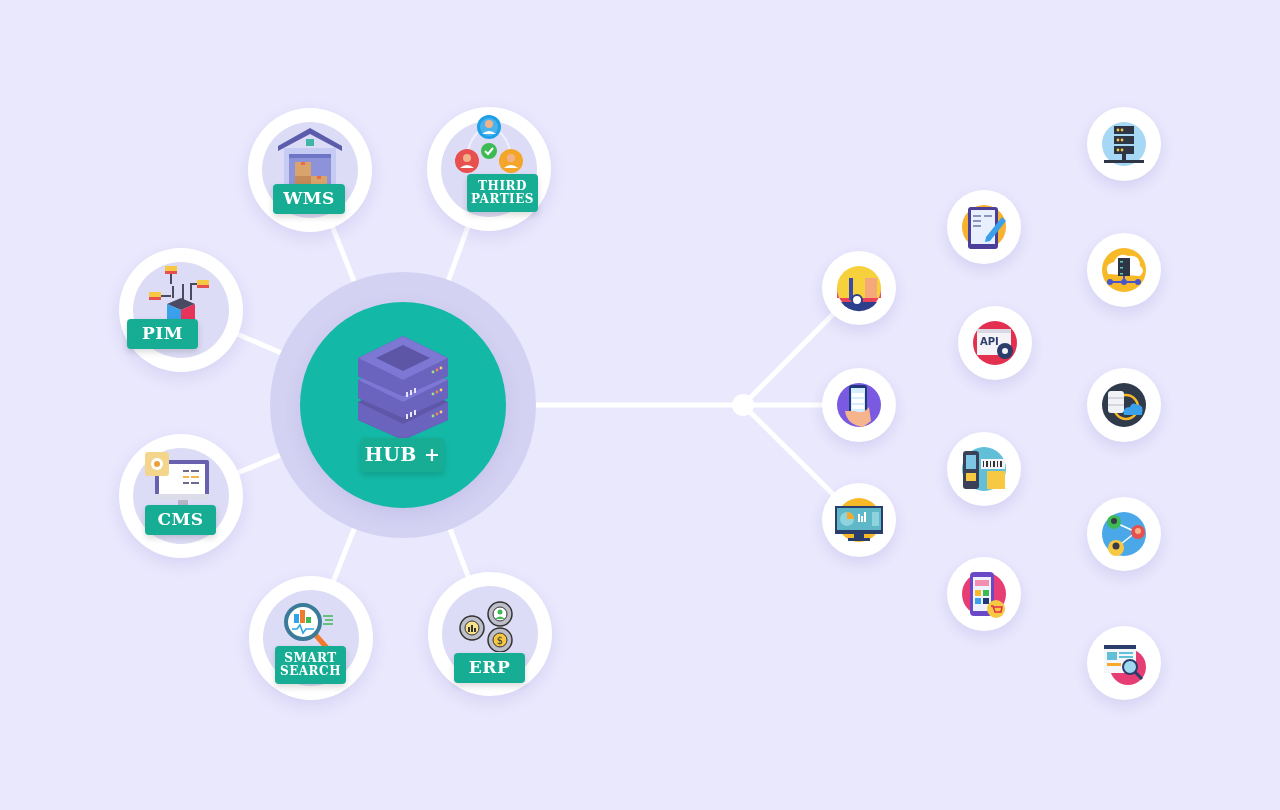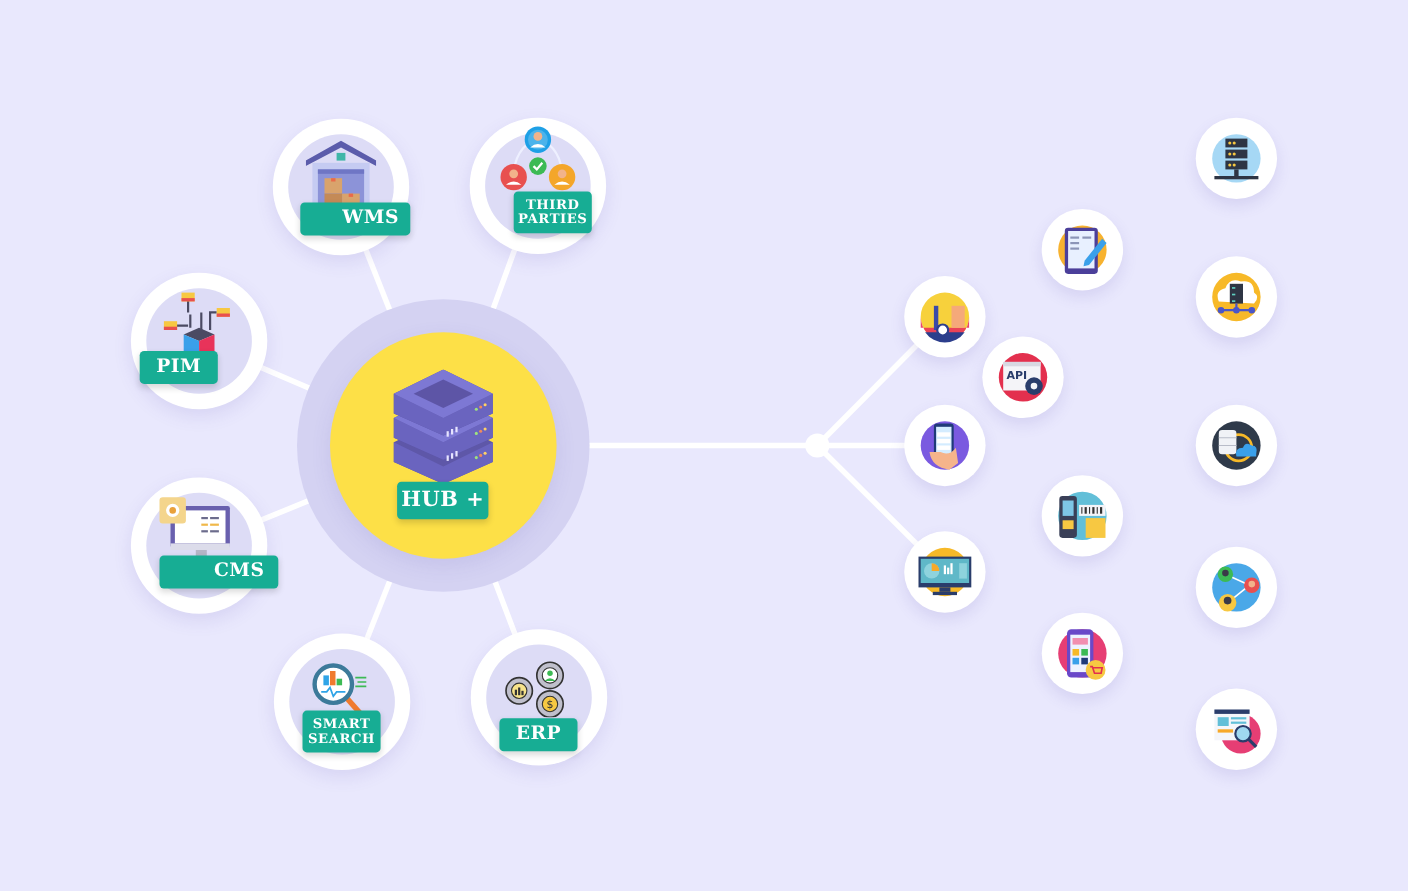--- a/index.html
+++ b/index.html
@@ -1,19 +1,19 @@
 <!DOCTYPE html>
 <html><head>
 <meta charset="utf-8">
 <style>
   html, body { margin:0; padding:0; }
   body { width:1280px; height:810px; background:#e9e8fd; position:relative; overflow:hidden; font-family:"DejaVu Serif", serif; }
   svg.links { position:absolute; left:0; top:0; width:1280px; height:810px; }
   .ring { position:absolute; border-radius:50%; background:#d4d2f2; }
-  .hub { position:absolute; border-radius:50%; background:#fde047; box-shadow:0 6px 18px rgba(90,80,180,0.12); }
+  .hub { position:absolute; border-radius:50%; background:#14b8a6; box-shadow:0 6px 18px rgba(90,80,180,0.12); }
   .node { position:absolute; border-radius:50%; background:#ffffff; box-shadow:0 6px 16px rgba(90,80,180,0.13); }
   .node .inner { position:absolute; border-radius:50%; background:#dddcf6; }
   .label { position:absolute; background:#17ad94; color:#ffffff; border-radius:4px; text-align:center; font-weight:bold; box-shadow:0 3px 6px rgba(0,0,0,0.15); letter-spacing:0.5px; display:flex; align-items:center; justify-content:center; line-height:1.05; white-space:pre-line; }
   .icon { position:absolute; }
   .small { position:absolute; border-radius:50%; background:#ffffff; box-shadow:0 6px 14px rgba(90,80,180,0.14); }
   .small svg { position:absolute; left:50%; top:50%; transform:translate(-50%,-50%); }
 </style>
 </head>
 <body>
 
@@ -78,21 +78,21 @@
     <rect x="6" y="22" width="52" height="40" fill="#c5cbf2"></rect>
     <rect x="11" y="28" width="42" height="34" fill="#8c93d8"></rect>
     <rect x="11" y="28" width="42" height="4" fill="#6f76c5"></rect>
     <rect x="28" y="13" width="8" height="7" fill="#3fb6a8"></rect>
     <rect x="17" y="36" width="16" height="14" fill="#d9a36c"></rect>
     <rect x="17" y="50" width="16" height="12" fill="#c48a57"></rect>
     <rect x="33" y="50" width="16" height="12" fill="#d9a36c"></rect>
     <rect x="23" y="36" width="4" height="3" fill="#ea6a4a"></rect>
     <rect x="39" y="50" width="4" height="3" fill="#ea6a4a"></rect>
   </svg>
-  <div class="label" style="left:25px;top:76px;width:72px;height:30px;font-size:17px;padding-left:28px;">WMS</div>
+  <div class="label" style="left:25px;top:76px;width:72px;height:30px;font-size:17px;">WMS</div>
 </div>
 
 <div class="node" style="left:427px;top:107px;width:124px;height:124px;">
   <div class="inner" style="left:14px;top:14px;width:96px;height:96px;"></div>
   <svg class="icon" style="left:22px;top:6px;" width="80" height="68" viewBox="0 0 80 68">
     <path d="M18 48 Q18 22 40 12 Q62 22 62 48" stroke="#eef0ff" stroke-width="2" fill="none"></path>
     <circle cx="40" cy="14" r="12" fill="#1ea0e6"></circle>
       <circle cx="40" cy="14" r="9" fill="#ffffff" opacity="0.2"></circle>
     <circle cx="40" cy="11" r="4" fill="#f2b38a"></circle>
       <path d="M33 21 Q40 15 47 21 Z" fill="#ffffff"></path>
@@ -141,21 +141,21 @@
         <rect x="48" y="32" width="8" height="2"></rect>
       </g>
     <g fill="#f0b84a">
         <rect x="40" y="26" width="6" height="2"></rect>
         <rect x="48" y="26" width="8" height="2"></rect>
       </g>
     <rect x="2" y="2" width="24" height="24" rx="3" fill="#f4d58c"></rect>
     <circle cx="14" cy="14" r="6" fill="#ffffff"></circle>
       <circle cx="14" cy="14" r="3" fill="#e9a13b"></circle>
   </svg>
-  <div class="label" style="left:26px;top:71px;width:71px;height:30px;font-size:17px;padding-left:37px;">CMS</div>
+  <div class="label" style="left:26px;top:71px;width:71px;height:30px;font-size:17px;">CMS</div>
 </div>
 
 <div class="node" style="left:249px;top:576px;width:124px;height:124px;">
   <div class="inner" style="left:14px;top:14px;width:96px;height:96px;"></div>
   <svg class="icon" style="left:34px;top:26px;" width="56" height="50" viewBox="0 0 56 50">
     <line x1="30" y1="30" x2="44" y2="46" stroke="#f07a2e" stroke-width="5"></line>
     <circle cx="20" cy="20" r="17" fill="#ffffff" stroke="#3c7a9a" stroke-width="4"></circle>
     <rect x="11" y="12" width="5" height="9" fill="#2fa4e7"></rect>
       <rect x="17" y="8" width="5" height="13" fill="#f07a2e"></rect>
       <rect x="23" y="15" width="5" height="6" fill="#3cba54"></rect>
@@ -241,21 +241,21 @@
     <rect x="11" y="7" width="24" height="34" fill="#e8f0ff"></rect>
     <g fill="#8c95b8">
         <rect x="13" y="12" width="8" height="2"></rect>
         <rect x="13" y="17" width="8" height="2"></rect>
         <rect x="13" y="22" width="8" height="2"></rect>
         <rect x="24" y="12" width="8" height="2"></rect>
       </g>
     <path d="M26 34 L42 14 L46 18 L30 38 L25 39 Z" fill="#3aa0ea"></path>
   </svg>
 </div>
-<div class="small" style="left:893px;top:306px;width:74px;height:74px;">
+<div class="small" style="left:958px;top:306px;width:74px;height:74px;">
   <svg width="48" height="48" viewBox="0 0 48 48">
     <circle cx="24" cy="24" r="22" fill="#e3304e"></circle>
     <rect x="6" y="10" width="34" height="26" fill="#f4f4f8"></rect>
     <rect x="6" y="10" width="34" height="4" fill="#d8d8e2"></rect>
     <text x="9" y="26" font-size="10" font-weight="bold" fill="#2a3d6b" font-family="DejaVu Sans, sans-serif">API</text>
     <circle cx="34" cy="32" r="8" fill="#2a3d6b"></circle>
       <circle cx="34" cy="32" r="3" fill="#f4f4f8"></circle>
   </svg>
 </div>
 <div class="small" style="left:947px;top:432px;width:74px;height:74px;">

